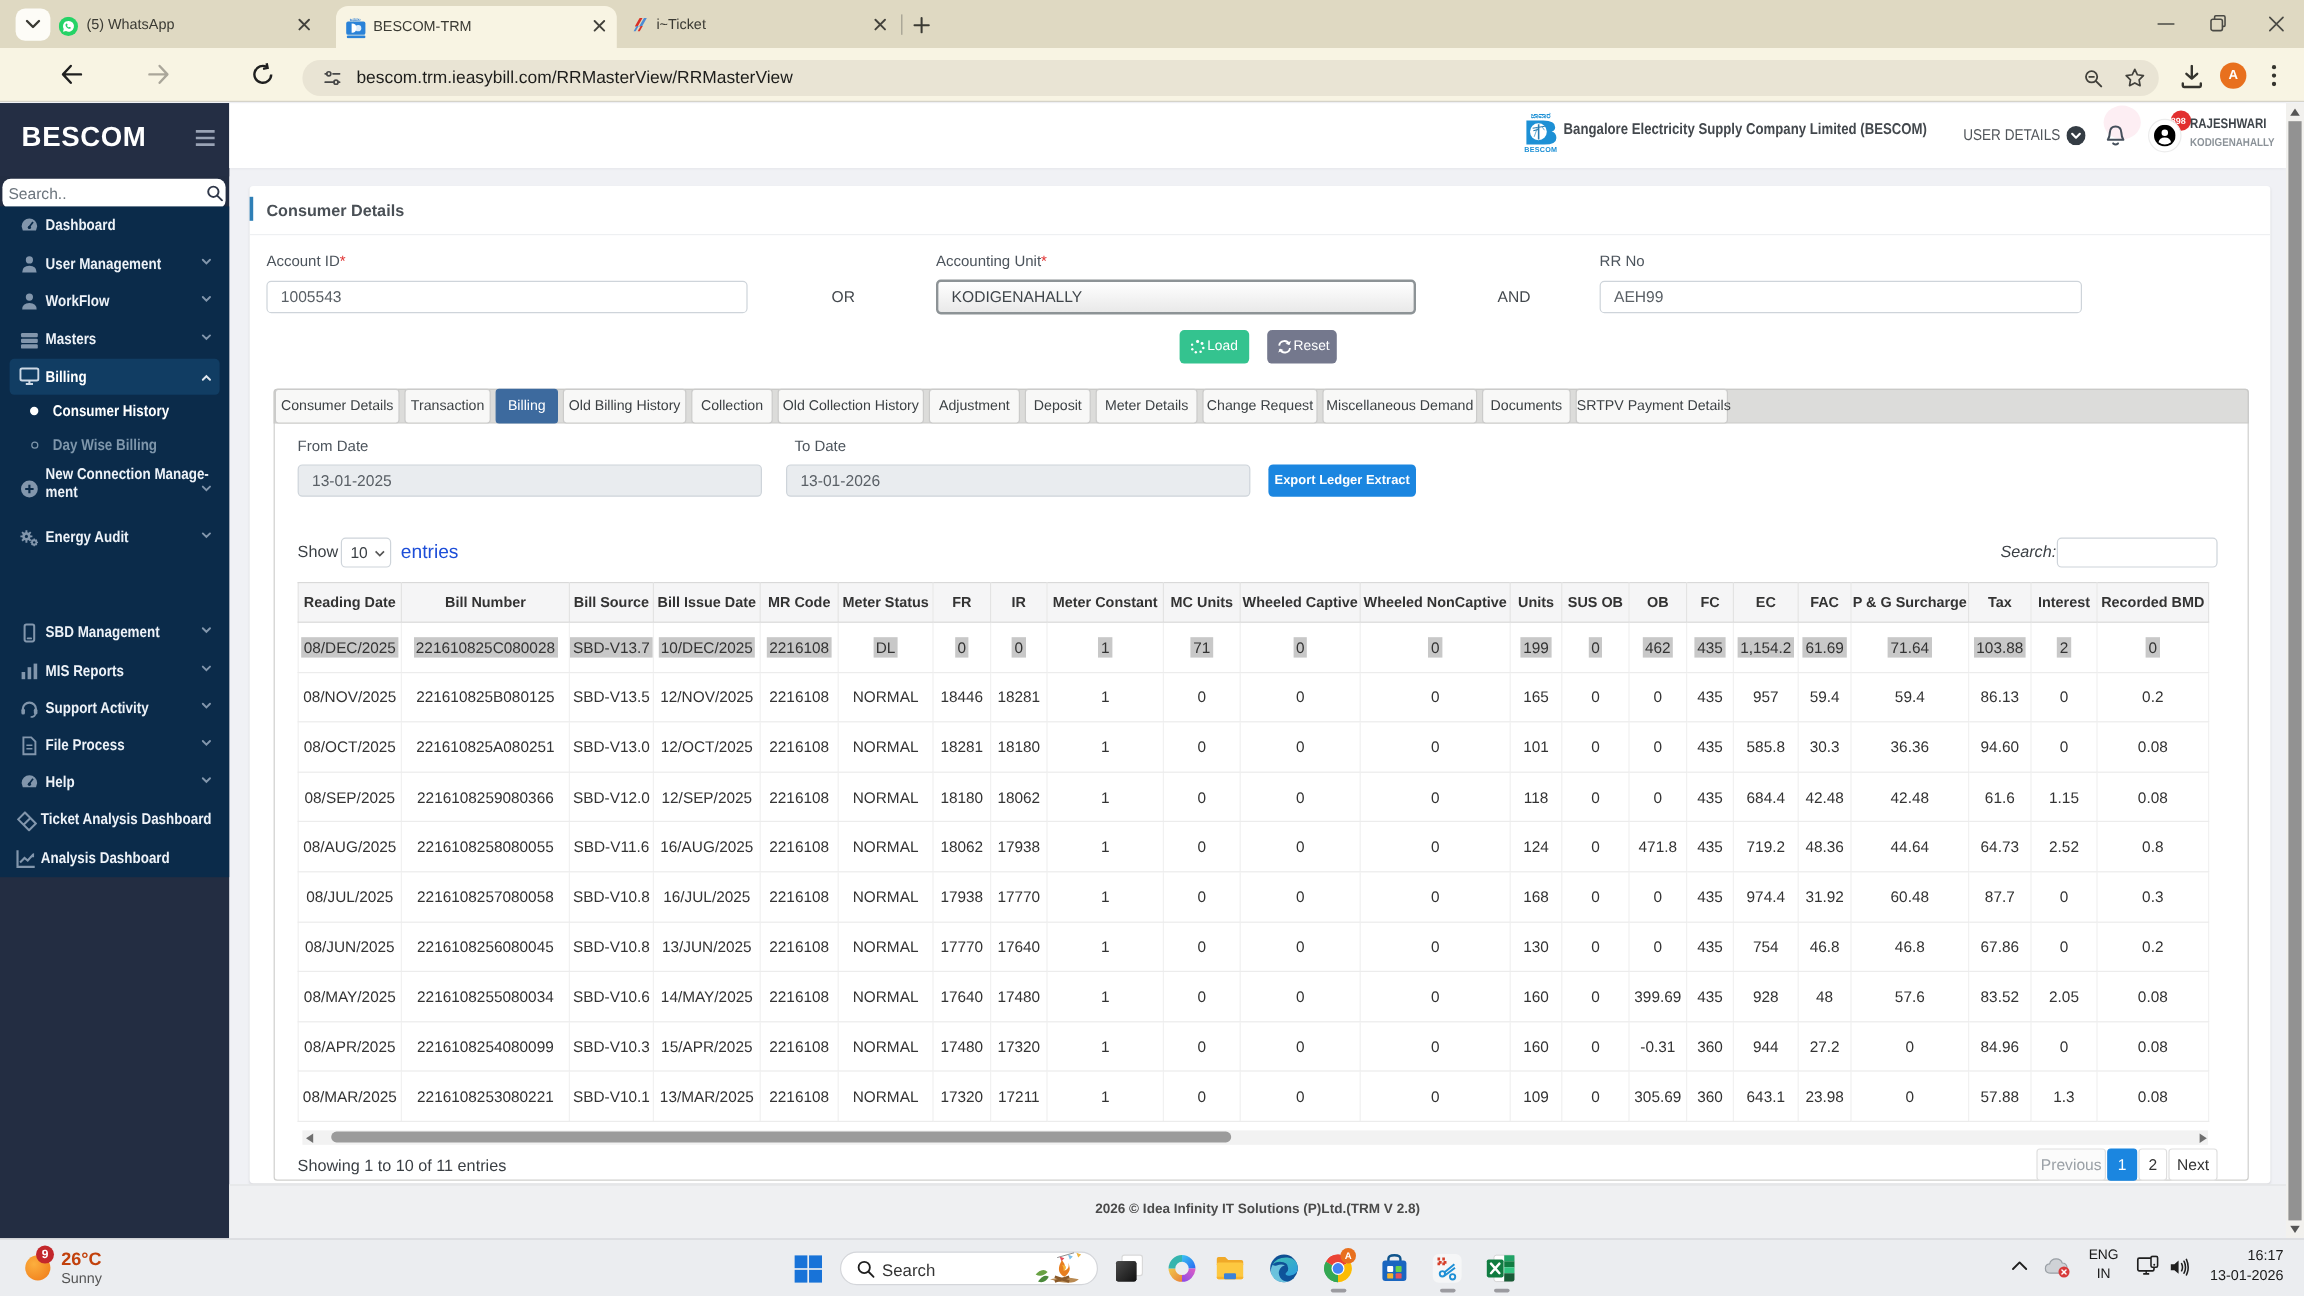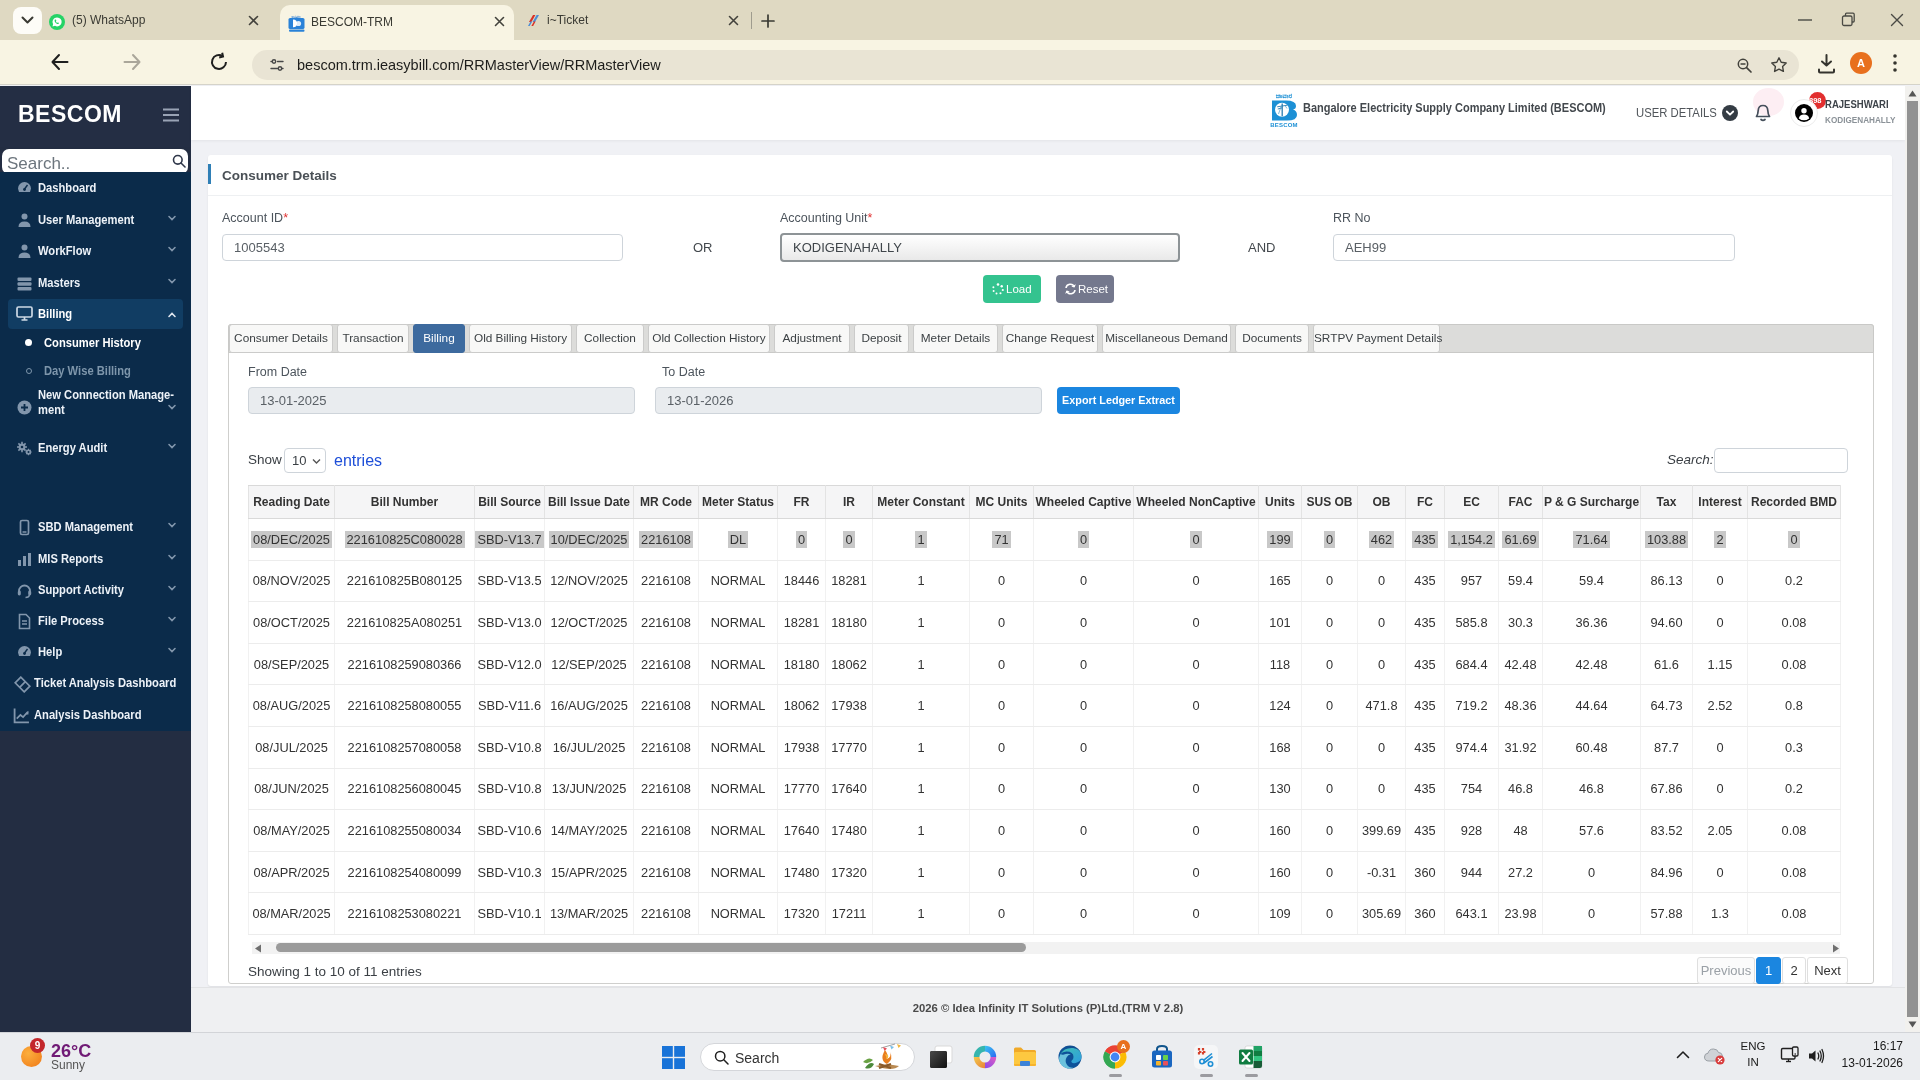--- a/index.html
+++ b/index.html
@@ -150,21 +150,21 @@
 </div>
 
 <div id="sidebar" class="abs">
   <div id="sidehead" class="abs">
     <div class="abs" style="left:18px;top:15px;font-size:23px;font-weight:700;color:#fff;letter-spacing:.5px;">BESCOM</div>
     <svg class="abs" style="left:163px;top:22px;" width="16" height="14" viewBox="0 0 16 14">
         <path d="M0 1.5 L16 1.5 M0 7 L16 7 M0 12.5 L16 12.5" stroke="#99a3b5" stroke-width="2.2"></path>
       </svg>
   </div>
   <div class="abs" style="left:2px;top:63px;width:186px;height:25px;background:#fff;border-radius:7px;">
-    <div class="abs" style="left:5px;top:5px;font-size:17px;color:#6c757d;">Search..</div>
+    <div class="abs" style="left:5px;top:5px;font-size:13px;color:#6c757d;">Search..</div>
     <svg class="abs" style="left:170px;top:5px;" width="14" height="14" viewBox="0 0 14 14">
         <circle cx="5.8" cy="5.8" r="4.3" fill="none" stroke="#30384a" stroke-width="1.6"></circle>
         <path d="M9 9 L13 13" stroke="#30384a" stroke-width="1.6" stroke-linecap="round"></path>
       </svg>
   </div>
   <div id="sidemenu" class="abs">
 
     <div class="mi" style="top:1px;">
       <svg class="ic" viewBox="0 0 17 17">
           <path d="M8.5 2 A6.5 6.5 0 0 1 15 8.5 L14 12 L3 12 L2 8.5 A6.5 6.5 0 0 1 8.5 2z" fill="#8296ac"></path>
@@ -761,21 +761,21 @@
   <svg class="abs" style="left:3px;top:935px;" width="9" height="7" viewBox="0 0 9 7">
       <path d="M4.5 6.5 L8.5 0.5 L0.5 0.5z" fill="#565656"></path>
     </svg>
   <div class="abs" style="left:2px;top:15px;width:11px;height:916px;background:#929292;"></div>
 </div>
 
 <div id="taskbar" class="abs">
 
   <div class="abs" style="left:21px;top:13px;width:21px;height:21px;border-radius:50%;background:radial-gradient(circle at 35% 35%,#fcaf3e,#ef7816);"></div>
   <div class="abs" style="left:30px;top:5px;width:15px;height:15px;border-radius:50%;background:#c3272b;color:#fff;font-size:10px;font-weight:700;text-align:center;line-height:15px;">9</div>
-  <div class="abs" style="left:51px;top:8px;font-size:18px;font-weight:600;color:#701a75;">26°C</div>
+  <div class="abs" style="left:51px;top:8px;font-size:15px;font-weight:600;color:#c2410c;">26°C</div>
   <div class="abs" style="left:51px;top:25px;font-size:12px;color:#555;">Sunny</div>
 
   <svg class="abs" style="left:662px;top:13px;" width="23" height="23" viewBox="0 0 23 23">
       <rect x="0" y="0" width="10.8" height="10.8" fill="#1873d8"></rect>
       <rect x="12.2" y="0" width="10.8" height="10.8" fill="#1873d8"></rect>
       <rect x="0" y="12.2" width="10.8" height="10.8" fill="#1873d8"></rect>
       <rect x="12.2" y="12.2" width="10.8" height="10.8" fill="#1873d8"></rect>
     </svg>
 
   <div class="abs" style="left:700px;top:10px;width:215px;height:28px;background:#fff;border:1px solid #d4d6da;border-radius:14px;">

